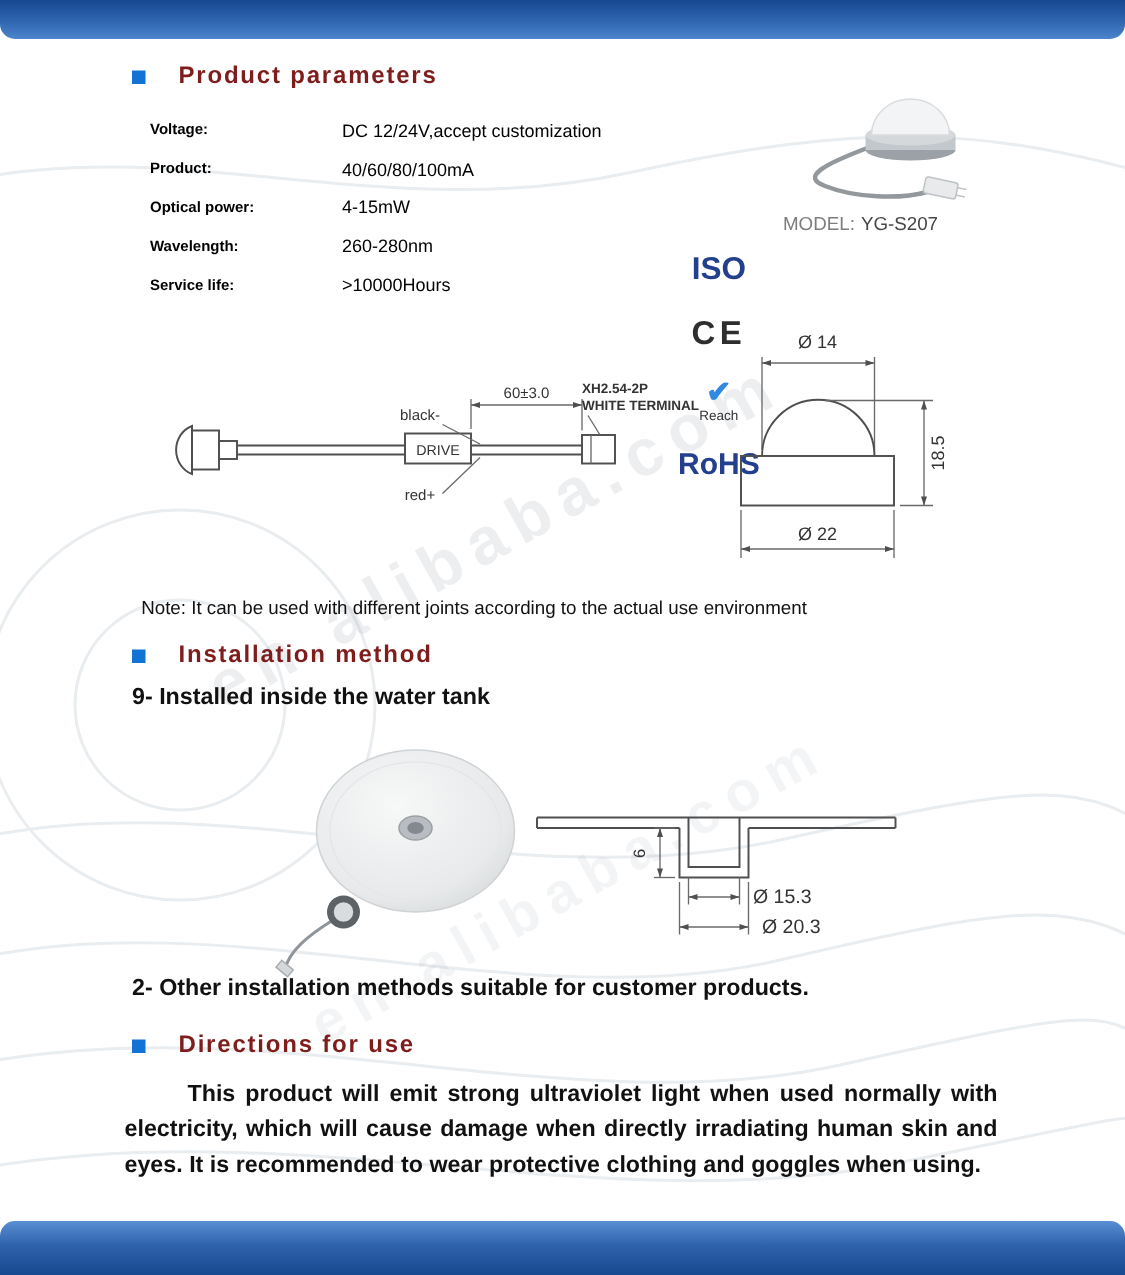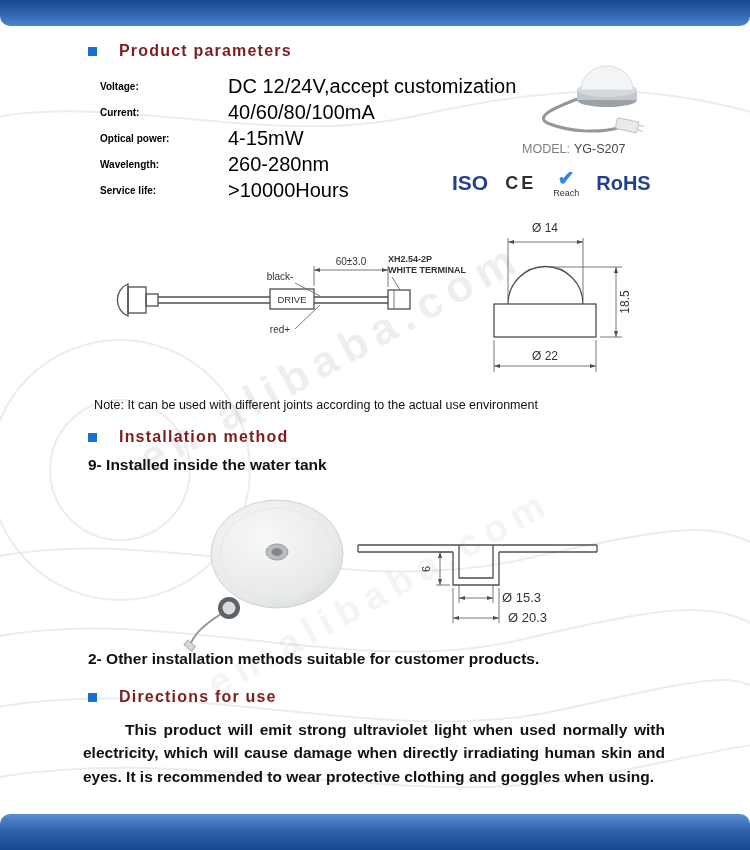--- a/index.html
+++ b/index.html
@@ -13,28 +13,28 @@
             background:linear-gradient(180deg,#5b8fd3 0%, #2e62ab 45%, #16488f 100%);
             border-radius:10px 10px 0 0; }
 
   .section-title { position:absolute; display:flex; align-items:center; gap:22px;
             color:#7f1d1d; font-size:16px; font-weight:bold; letter-spacing:1.2px; }
   .bullet { width:9px; height:9px; background:#1273d4; flex:0 0 auto; }
 
   .params { position:absolute; left:100px; top:74px; }
   .param-row { display:flex; align-items:center; height:25.8px; }
   .param-label { width:128px; font-weight:bold; font-size:10px; color:#000; }
-  .param-value { font-size:20px; color:#000; }
+  .param-value { font-size:12px; color:#000; }
 
   .model-line { position:absolute; left:522px; top:142px; font-size:12.5px; color:#7d7d7d; }
   .model-value { color:#474747; margin-left:4px; }
 
-  .certs { position:absolute; left:452px; top:168px; display:flex; align-items:center; gap:17px; }
+  .certs { position:absolute; left:452px; top:168px; display:flex; align-items:center; gap:17px;flex-direction:column; }
   .cert-iso { font-weight:bold; font-size:21px; color:#23408e; }
-  .cert-ce  { font-weight:bold; font-size:18px; color:#2e2e2e; letter-spacing:3px; }
+  .cert-ce  { font-weight:bold; font-size:22px; color:#2e2e2e; letter-spacing:3px; }
   .cert-reach { display:flex; flex-direction:column; align-items:center; line-height:1; }
   .reach-check { color:#2f89e0; font-size:20px; font-weight:bold; }
   .reach-label { font-size:9px; color:#333; margin-top:1px; }
   .cert-rohs { font-weight:bold; font-size:20px; color:#23408e; }
 
   .note { position:absolute; left:0; top:398px; width:632px; text-align:center;
           font-size:12.5px; color:#111; }
   .step { position:absolute; left:88px; font-weight:bold; font-size:15.5px; color:#111; }
   .step1 { top:456px; }
   .step2 { top:650px; }
@@ -82,21 +82,21 @@
     <span class="bullet"></span>
     <span>Product parameters</span>
   </div>
 
   <div class="params">
     <div class="param-row">
       <span class="param-label">Voltage:</span>
       <span class="param-value">DC 12/24V,accept customization</span>
     </div>
     <div class="param-row">
-      <span class="param-label">Current:</span>
+      <span class="param-label">Product:</span>
       <span class="param-value">40/60/80/100mA</span>
     </div>
     <div class="param-row">
       <span class="param-label">Optical power:</span>
       <span class="param-value">4-15mW</span>
     </div>
     <div class="param-row">
       <span class="param-label">Wavelength:</span>
       <span class="param-value">260-280nm</span>
     </div>

